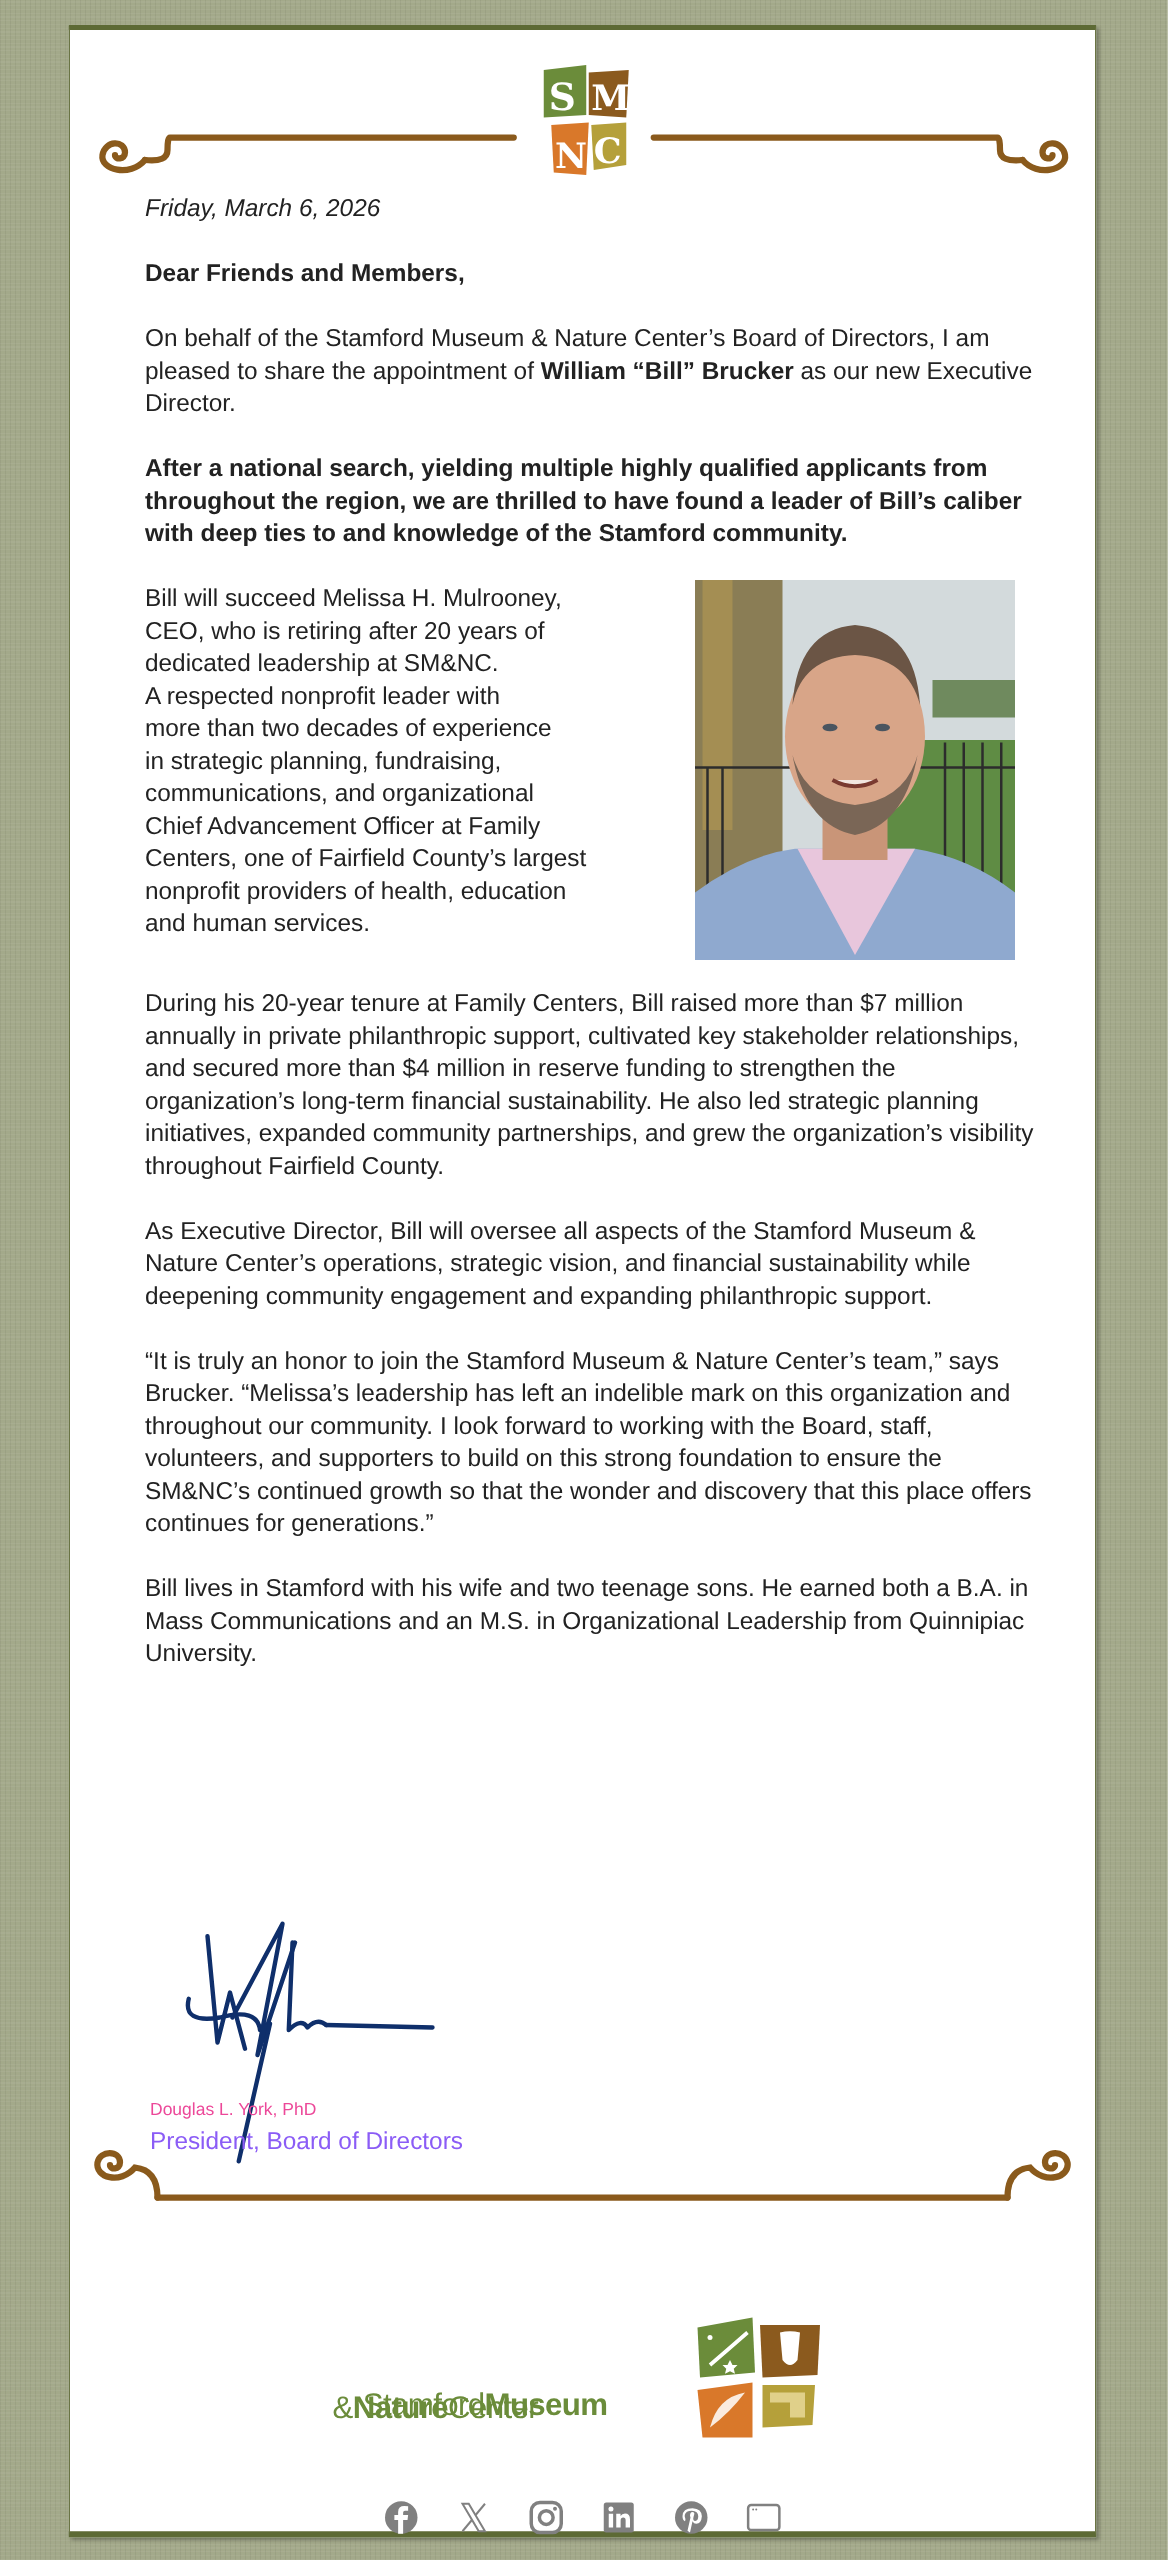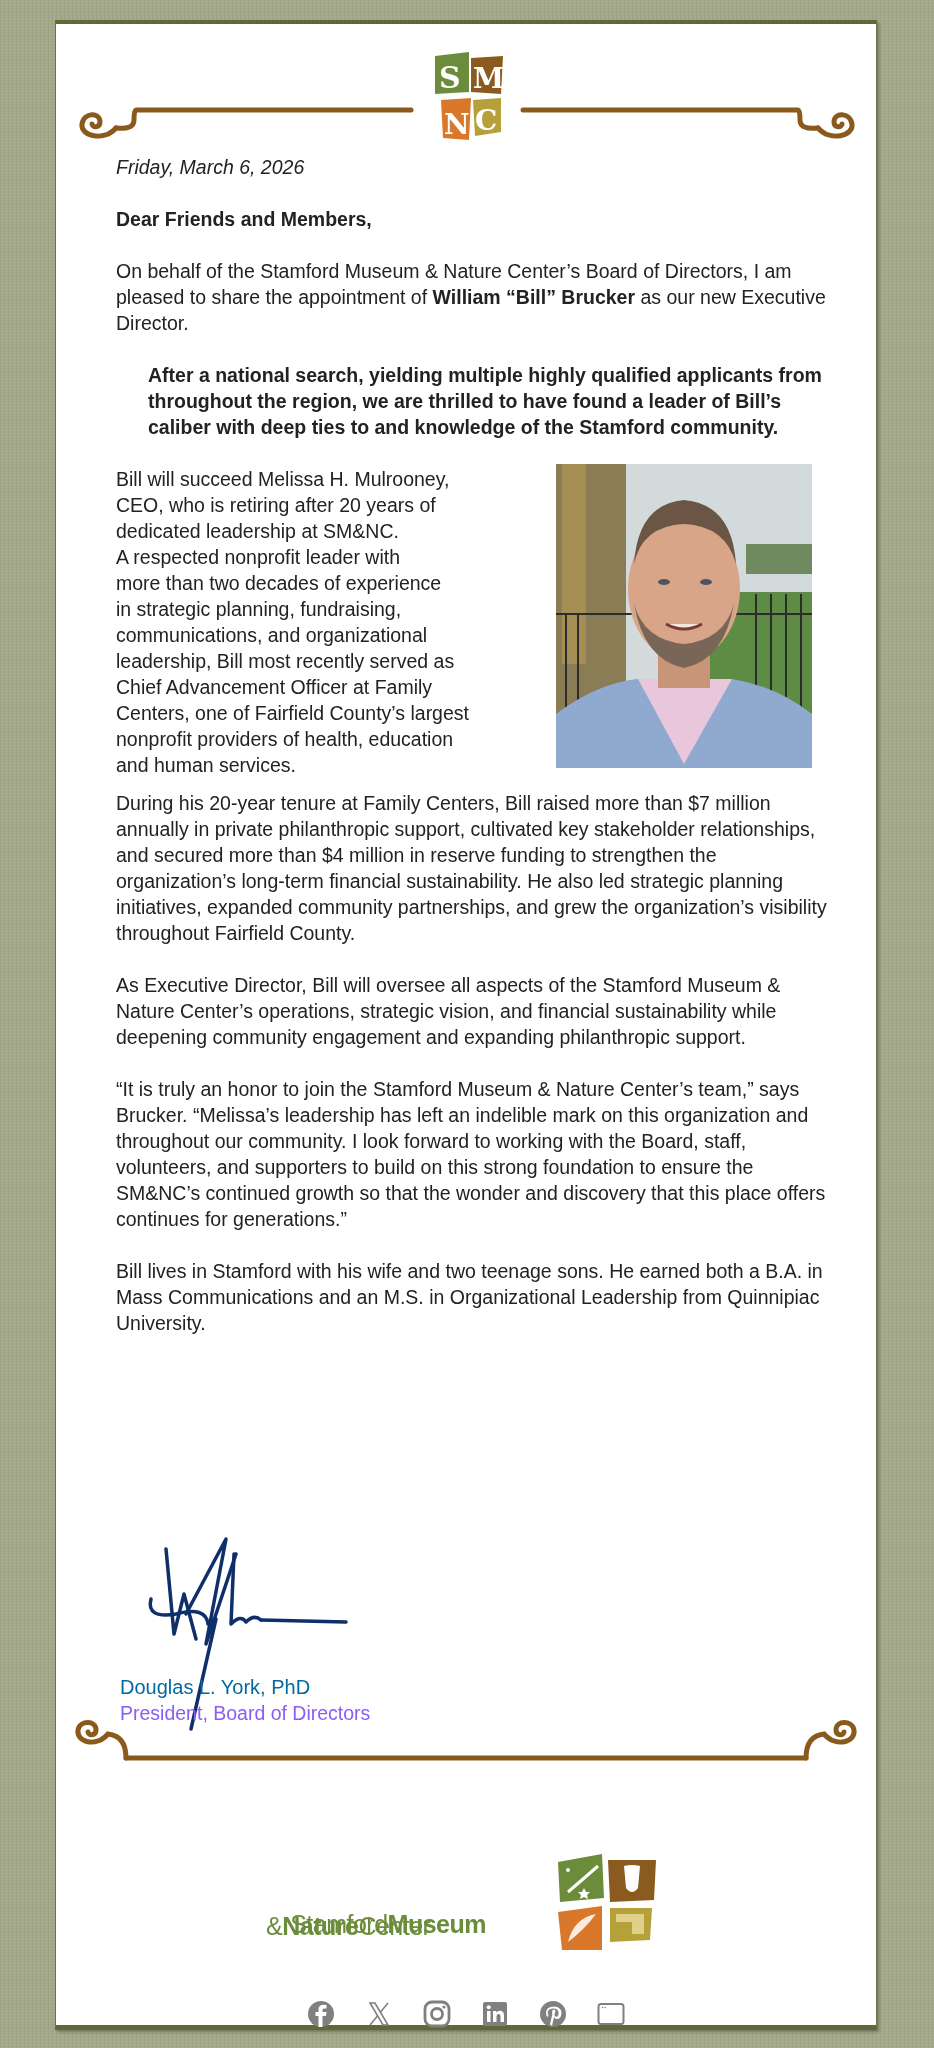--- a/index.html
+++ b/index.html
@@ -25,33 +25,33 @@
     .top-frame { top: 26px; height: 100px; }
     .bottom-frame { top: 1694px; height: 70px; }
     .top-logo { position: absolute; left: 375px; top: 26px; width: 76px; height: 96px; }
     .content {
       position: absolute; left: 60px; top: 130px; width: 720px;
       font-size: 19.5px; line-height: 26px; color: #222;
     }
     .content p { margin-bottom: 26px; }
     .date { margin-bottom: 24px; font-style: italic; }
     .salutation { font-weight: bold; }
-    .lead { font-weight: bold; margin-left: 32px; }
+    .lead { font-weight: bold; }
     .bold { font-weight: bold; }
     .bio-wrap { position: relative; height: 312px; margin-bottom: 12px; }
     .bio-text { position: absolute; left: 0; top: 0; width: 440px; }
     .bio-text span { display: block; }
     .photo {
       position: absolute; left: 440px; top: -2px; width: 256px; height: 304px;
       overflow: hidden;
       background: linear-gradient(180deg, #c9d3d8 0%, #cfd6d9 30%, #7b9a6b 55%, #5c8a46 100%);
     }
     .sig-block { position: absolute; left: 60px; top: 1500px; width: 340px; height: 220px; }
     .sig-svg { position: absolute; left: 30px; top: 0; width: 240px; height: 210px; }
-    .sig-name { position: absolute; left: 4px; top: 150px; font-size: 20px; line-height: 26px; color: #0369a1; }
+    .sig-name { position: absolute; left: 4px; top: 150px; font-size: 14px; line-height: 26px; color: #ec4899; }
     .sig-title { position: absolute; left: 4px; top: 176px; font-size: 19.5px; line-height: 26px; color: #8b5cf6; }
     .footer-logo { position: absolute; left: 210px; top: 1812px; width: 420px; height: 120px; }
     .logo-text {
       position: absolute; left: 0; top: 0; width: 280px; text-align: right;
       color: #6b8c3a; font-size: 25px; line-height: 32px; letter-spacing: -0.5px;
     }
     .logo-text .line1 { position: absolute; left: 0; top: 40px; width: 220px; text-align: right; margin-top: 32px; }
     .logo-text .line2 { position: absolute; left: 0; top: 74px; width: 280px; text-align: left; }
     .logo-text b { font-weight: bold; }
     .logo-marks { position: absolute; left: 288px; top: 16px; width: 110px; height: 100px; }
@@ -96,21 +96,20 @@
 
     <div class="bio-wrap">
       <div class="bio-text">
         <span>Bill will succeed Melissa H. Mulrooney,</span>
         <span>CEO, who is retiring after 20 years of</span>
         <span>dedicated leadership at SM&amp;NC.</span>
         <span>A respected nonprofit leader with</span>
         <span>more than two decades of experience</span>
         <span>in strategic planning, fundraising,</span>
         <span>communications, and organizational</span>
-        <span>leadership, Bill most recently served as</span>
         <span>Chief Advancement Officer at Family</span>
         <span>Centers, one of Fairfield County’s largest</span>
         <span>nonprofit providers of health, education</span>
         <span>and human services.</span>
       </div>
       <div class="photo" title="Portrait of William “Bill” Brucker">
         <svg viewBox="0 0 256 304" width="256" height="304">
           <rect x="0" y="0" width="256" height="304" fill="#d3dadc"></rect>
           <rect x="190" y="80" width="66" height="30" fill="#6f8a5e"></rect>
           <rect x="150" y="128" width="106" height="176" fill="#5f8c44"></rect>

